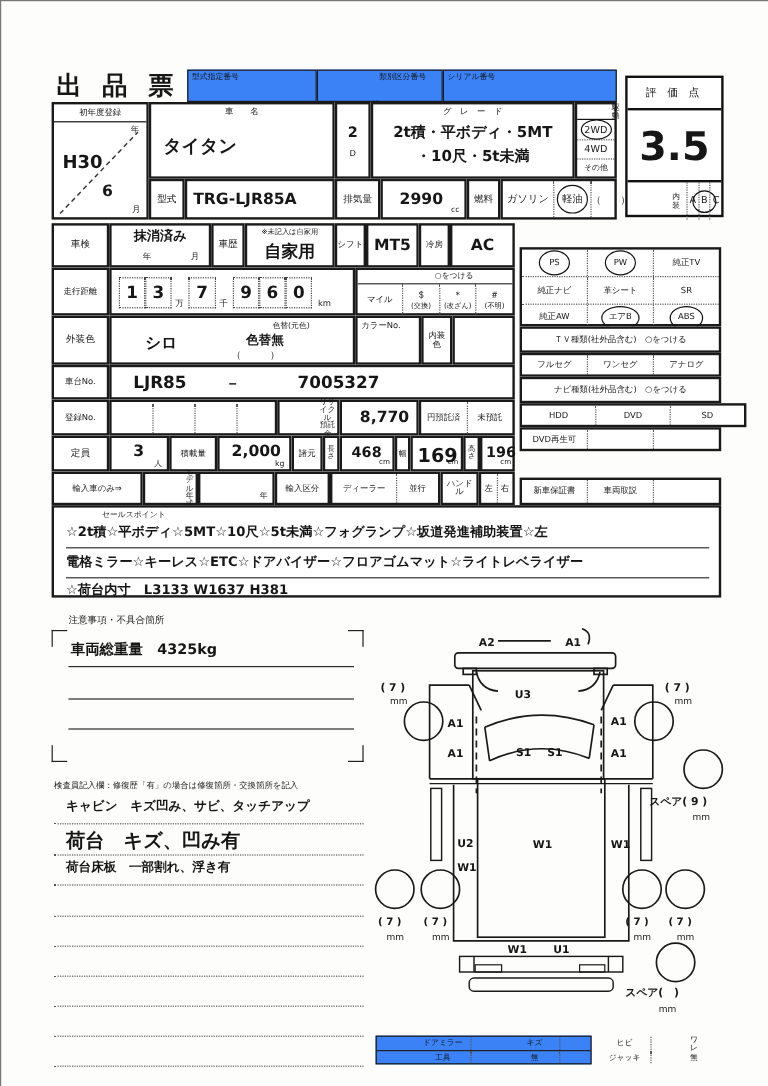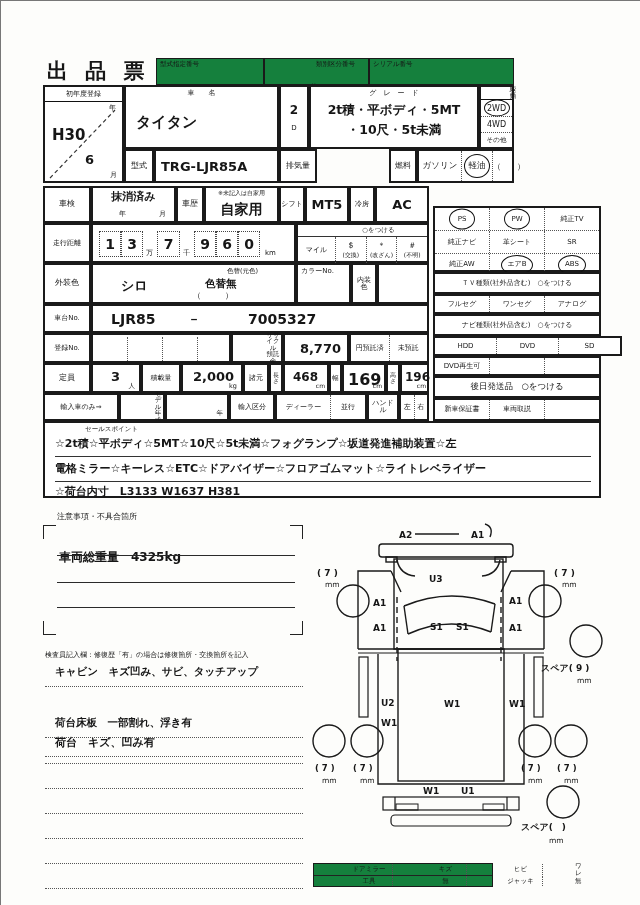--- a/index.html
+++ b/index.html
@@ -1,20 +1,20 @@
 <!DOCTYPE html>
 <html><head>
 <meta charset="utf-8">
 <style>
   html,body{margin:0;padding:0;background:#e8e8e8;}
   .sheet{position:relative;width:640px;height:905px;background:#fdfdfb;color:#161616;
          font-family:"DejaVu Sans","Liberation Sans",sans-serif;overflow:hidden;border:1px solid #777;}
   .a{position:absolute;box-sizing:border-box;}
   .c{position:absolute;box-sizing:border-box;border:2px solid #1a1a1a;background:#fff;}
-  .c1{position:absolute;box-sizing:border-box;border:1.5px solid #1a1a1a;background:#15803d;}
+  .c1{position:absolute;box-sizing:border-box;border:1.5px solid #1a1a1a;background:#3b82f6;}
   .ctr{display:flex;align-items:center;justify-content:center;text-align:center;}
   .lb{font-size:8px;line-height:1.05;}
   .lb7{font-size:7px;line-height:1.0;}
   .lb6{font-size:6.5px;line-height:1.0;padding-left:32px;}
   .bold{font-weight:bold;}
   .oval{position:absolute;border:1.7px solid #111;border-radius:50%;pointer-events:none;}
   .dotl{border-left:1.3px dotted #555;}
   .dott{border-top:1.3px dotted #555;}
   .dotline{position:absolute;height:0;border-bottom:1.6px dotted #555;}
   .sol{position:absolute;height:0;border-bottom:1.3px solid #2a2a2a;}
@@ -34,20 +34,36 @@
   <div class="c1" style="left:155px;top:57px;width:108px;height:27px;">
     <div class="lb6" style="padding:2px 0 0 3px;">型式指定番号</div>
   </div>
   <div class="c1" style="left:263px;top:57px;width:105px;height:27px;">
     <div class="lb6" style="padding:2px 0 0 3px;margin-left:48px;">類別区分番号</div>
   </div>
   <div class="c1" style="left:368px;top:57px;width:145px;height:27px;">
     <div class="lb6" style="padding:2px 0 0 3px;">シリアル番号</div>
   </div>
 
+  <div class="a" style="left:520px;top:62px;width:82px;height:118px;border:2.5px solid #111;background:#fff;">
+    <div class="ctr" style="height:25px;border-bottom:2px solid #111;font-size:9px;letter-spacing:3px;">評 価 点</div>
+    <div class="ctr bold" style="height:58px;font-size:33px;">3.5</div>
+    <div style="height:31px;border-top:2px solid #111;display:flex;">
+      <div class="fc lb6" style="flex:0 0 17px;flex-direction:column;">
+        <span>内</span>
+          <span>装</span>
+      </div>
+      <div class="fc lb dotl">A</div>
+      <div class="fc lb dotl">
+        <span>B</span>
+        <span class="oval" style="width:18px;height:17px;left:50%;top:50%;transform:translate(-50%,-50%);"></span>
+      </div>
+      <div class="fc lb dotl">C</div>
+    </div>
+  </div>
 
   <div class="c" style="left:42px;top:84px;width:81px;height:98px;">
     <div class="ctr lb7" style="height:14px;border-bottom:1.5px solid #111;">初年度登録</div>
     <div style="position:relative;height:80px;">
       <svg class="a" style="left:0;top:0;" width="77" height="80">
         <line x1="5" y1="76" x2="70" y2="8" stroke="#333" stroke-width="1.2" stroke-dasharray="4 3"></line>
       </svg>
       <span class="a lb7" style="right:6px;top:3px;">年</span>
       <span class="a bold" style="left:7px;top:24px;font-size:15px;">H30</span>
       <span class="a" style="left:40px;top:50px;font-size:13px;font-weight:bold;">6</span>
@@ -80,20 +96,24 @@
     </div>
     <div class="ctr dott" style="height:15px;font-size:8px;">4WD</div>
     <div class="ctr dott" style="height:14px;font-size:6.5px;">その他</div>
   </div>
 
   <div class="c ctr lb" style="left:123px;top:148px;width:30px;height:34px;">型式</div>
   <div class="c" style="left:153px;top:148px;width:125px;height:34px;">
     <div class="a bold" style="left:5px;top:8px;font-size:13px;">TRG-LJR85A</div>
   </div>
   <div class="c ctr lb" style="left:278px;top:148px;width:38px;height:34px;">排気量</div>
+  <div class="c" style="left:316px;top:148px;width:72px;height:34px;">
+    <div class="a bold" style="left:14px;top:8px;font-size:13px;">2990</div>
+    <div class="a lb6" style="right:4px;bottom:3px;">cc</div>
+  </div>
   <div class="c ctr lb" style="left:388px;top:148px;width:28px;height:34px;">燃料</div>
   <div class="c" style="left:416px;top:148px;width:97px;height:34px;">
     <div class="flexrow">
       <div class="fc" style="flex:0 0 42px;font-size:8.5px;">ガソリン</div>
       <div class="fc dotl" style="flex:0 0 30px;font-size:8.5px;">
         <span>軽油</span>
         <span class="oval" style="width:24px;height:22px;left:50%;top:50%;transform:translate(-50%,-50%);"></span>
       </div>
       <div class="fc dotl" style="font-size:8px;">（　　）</div>
     </div>
@@ -287,21 +307,20 @@
     </div>
   </div>
   <div class="c" style="left:432px;top:355px;width:168px;height:20px;">
     <div class="flexrow">
       <div class="fc lb7">DVD再生可</div>
       <div class="fc dotl"></div>
       <div class="fc dotl"></div>
     </div>
   </div>
 
-  <div class="c ctr" style="left:432px;top:375px;width:168px;height:22px;font-size:8.5px;">後日発送品　○をつける</div>
   <div class="c" style="left:432px;top:397px;width:168px;height:23px;">
     <div class="flexrow">
       <div class="fc lb7">新車保証書</div>
       <div class="fc lb7 dotl">車両取説</div>
       <div class="fc dotl"></div>
     </div>
   </div>
 
   <div class="c" style="left:42px;top:420px;width:558px;height:77px;">
     <span class="a lb6" style="left:8px;top:3px;">セールスポイント</span>
@@ -309,29 +328,29 @@
     <div class="a bold" style="left:10px;top:38px;width:536px;height:21px;font-size:11px;border-bottom:1.2px solid #333;">電格ミラー☆キーレス☆ETC☆ドアバイザー☆フロアゴムマット☆ライトレベライザー</div>
     <div class="a bold" style="left:10px;top:61px;width:536px;height:14px;font-size:11px;">☆荷台内寸　L3133 W1637 H381</div>
   </div>
 
   <span class="a lb" style="left:56px;top:512px;">注意事項・不具合箇所</span>
   <div class="a" style="left:42px;top:524px;width:260px;height:110px;">
     <span class="bk" style="left:0;top:0;border-left:1.5px solid #222;border-top:1.5px solid #222;"></span>
     <span class="bk" style="right:0;top:0;border-right:1.5px solid #222;border-top:1.5px solid #222;"></span>
     <span class="bk" style="left:0;bottom:0;border-left:1.5px solid #222;border-bottom:1.5px solid #222;"></span>
     <span class="bk" style="right:0;bottom:0;border-right:1.5px solid #222;border-bottom:1.5px solid #222;"></span>
-    <div class="a bold" style="left:16px;top:24px;font-size:12px;">車両総重量　4325kg</div>
+    <div class="a bold" style="left:16px;top:8px;font-size:12px;">車両総重量　4325kg</div>
     <div class="sol" style="left:14px;top:30px;width:238px;"></div>
     <div class="sol" style="left:14px;top:57px;width:238px;"></div>
     <div class="sol" style="left:14px;top:82px;width:238px;"></div>
   </div>
 
   <div class="a lb7" style="left:44px;top:651px;width:262px;">検査員記入欄：修復歴「有」の場合は修復箇所・交換箇所を記入</div>
   <div class="a bold" style="left:44px;top:664px;width:258px;height:22px;font-size:10.5px;padding-left:10px;border-bottom:1.6px dotted #555;box-sizing:border-box;">キャビン　キズ凹み、サビ、タッチアップ</div>
-  <div class="a bold" style="left:44px;top:690px;width:258px;height:22px;font-size:11px;padding-left:10px;border-bottom:1.6px dotted #555;box-sizing:border-box;margin-top:44px;">荷台　キズ、凹み有</div>
+  <div class="a bold" style="left:44px;top:690px;width:258px;height:22px;font-size:16px;padding-left:10px;border-bottom:1.6px dotted #555;box-sizing:border-box;">荷台　キズ、凹み有</div>
   <div class="a bold" style="left:44px;top:715px;width:258px;height:22px;font-size:10.5px;padding-left:10px;border-bottom:1.6px dotted #555;box-sizing:border-box;">荷台床板　一部割れ、浮き有</div>
   <div class="dotline" style="left:44px;top:762px;width:258px;"></div>
   <div class="dotline" style="left:44px;top:787px;width:258px;"></div>
   <div class="dotline" style="left:44px;top:812px;width:258px;"></div>
   <div class="dotline" style="left:44px;top:837px;width:258px;"></div>
   <div class="dotline" style="left:44px;top:862px;width:258px;"></div>
   <div class="dotline" style="left:44px;top:887px;width:258px;"></div>
 
   <svg class="a" style="left:300px;top:512px;" width="340" height="345" viewBox="0 0 340 345" fill="none" stroke="#1a1a1a" stroke-width="1.4" font-family="&quot;DejaVu Sans&quot;,&quot;Liberation Sans&quot;,sans-serif">
 

